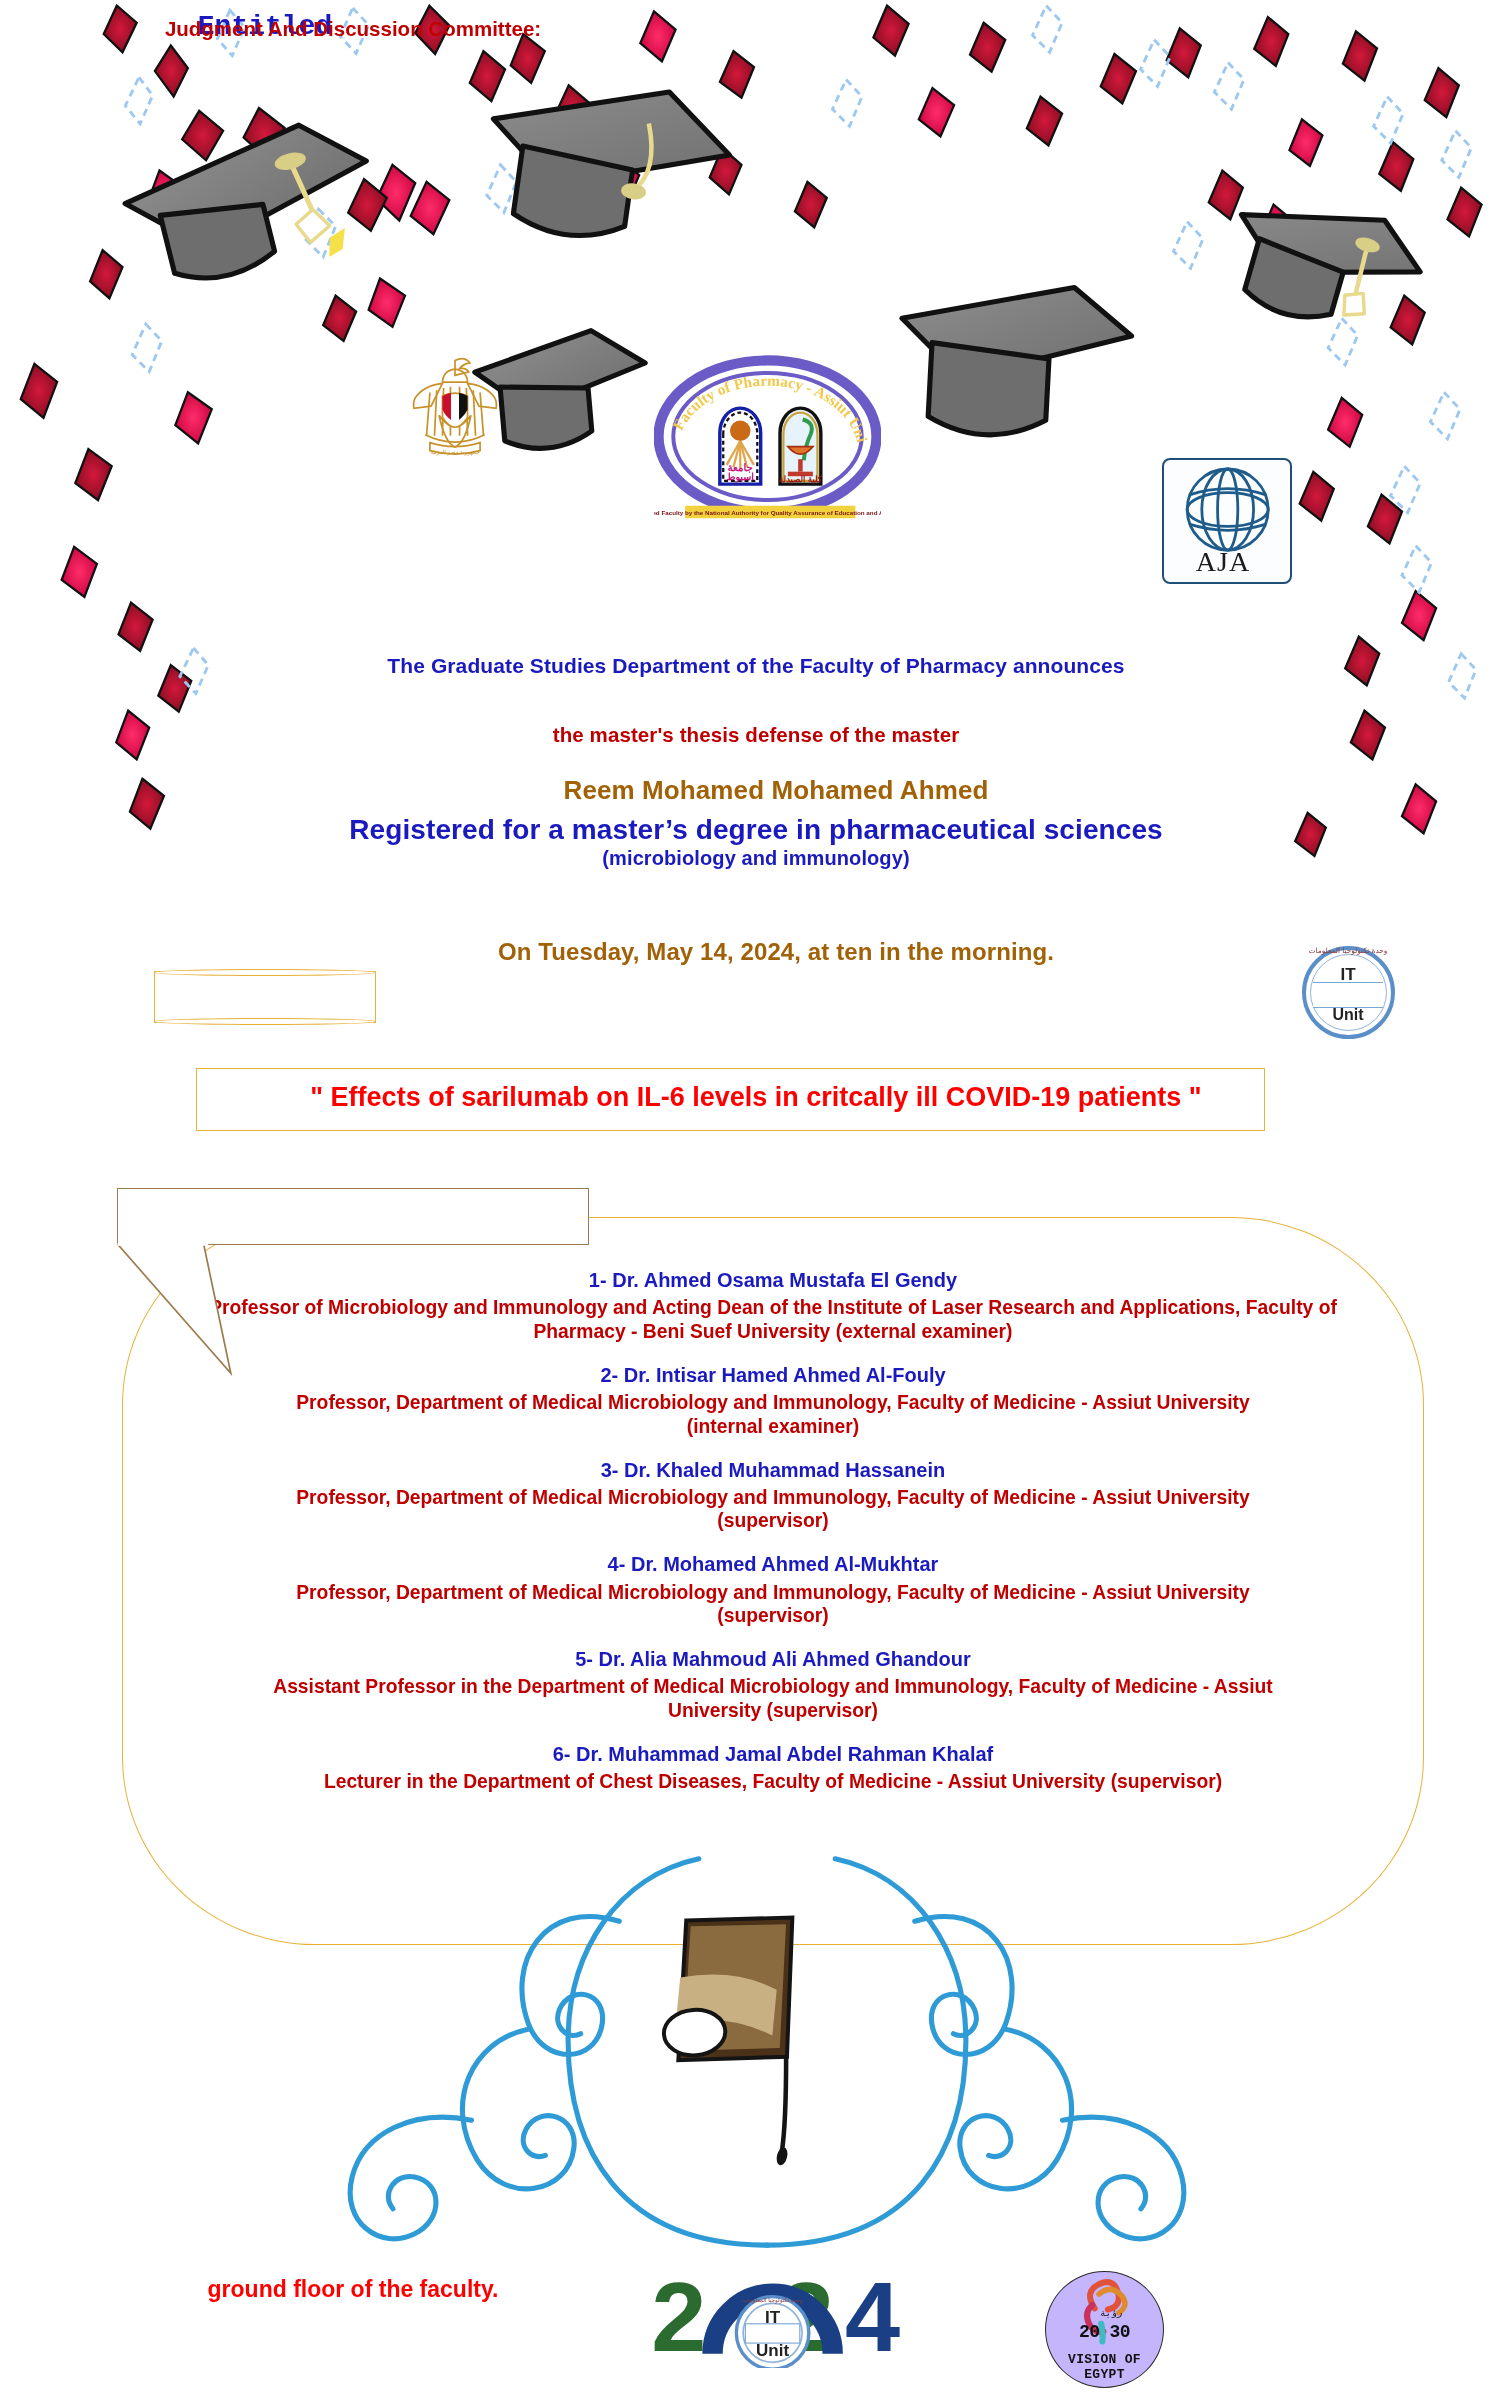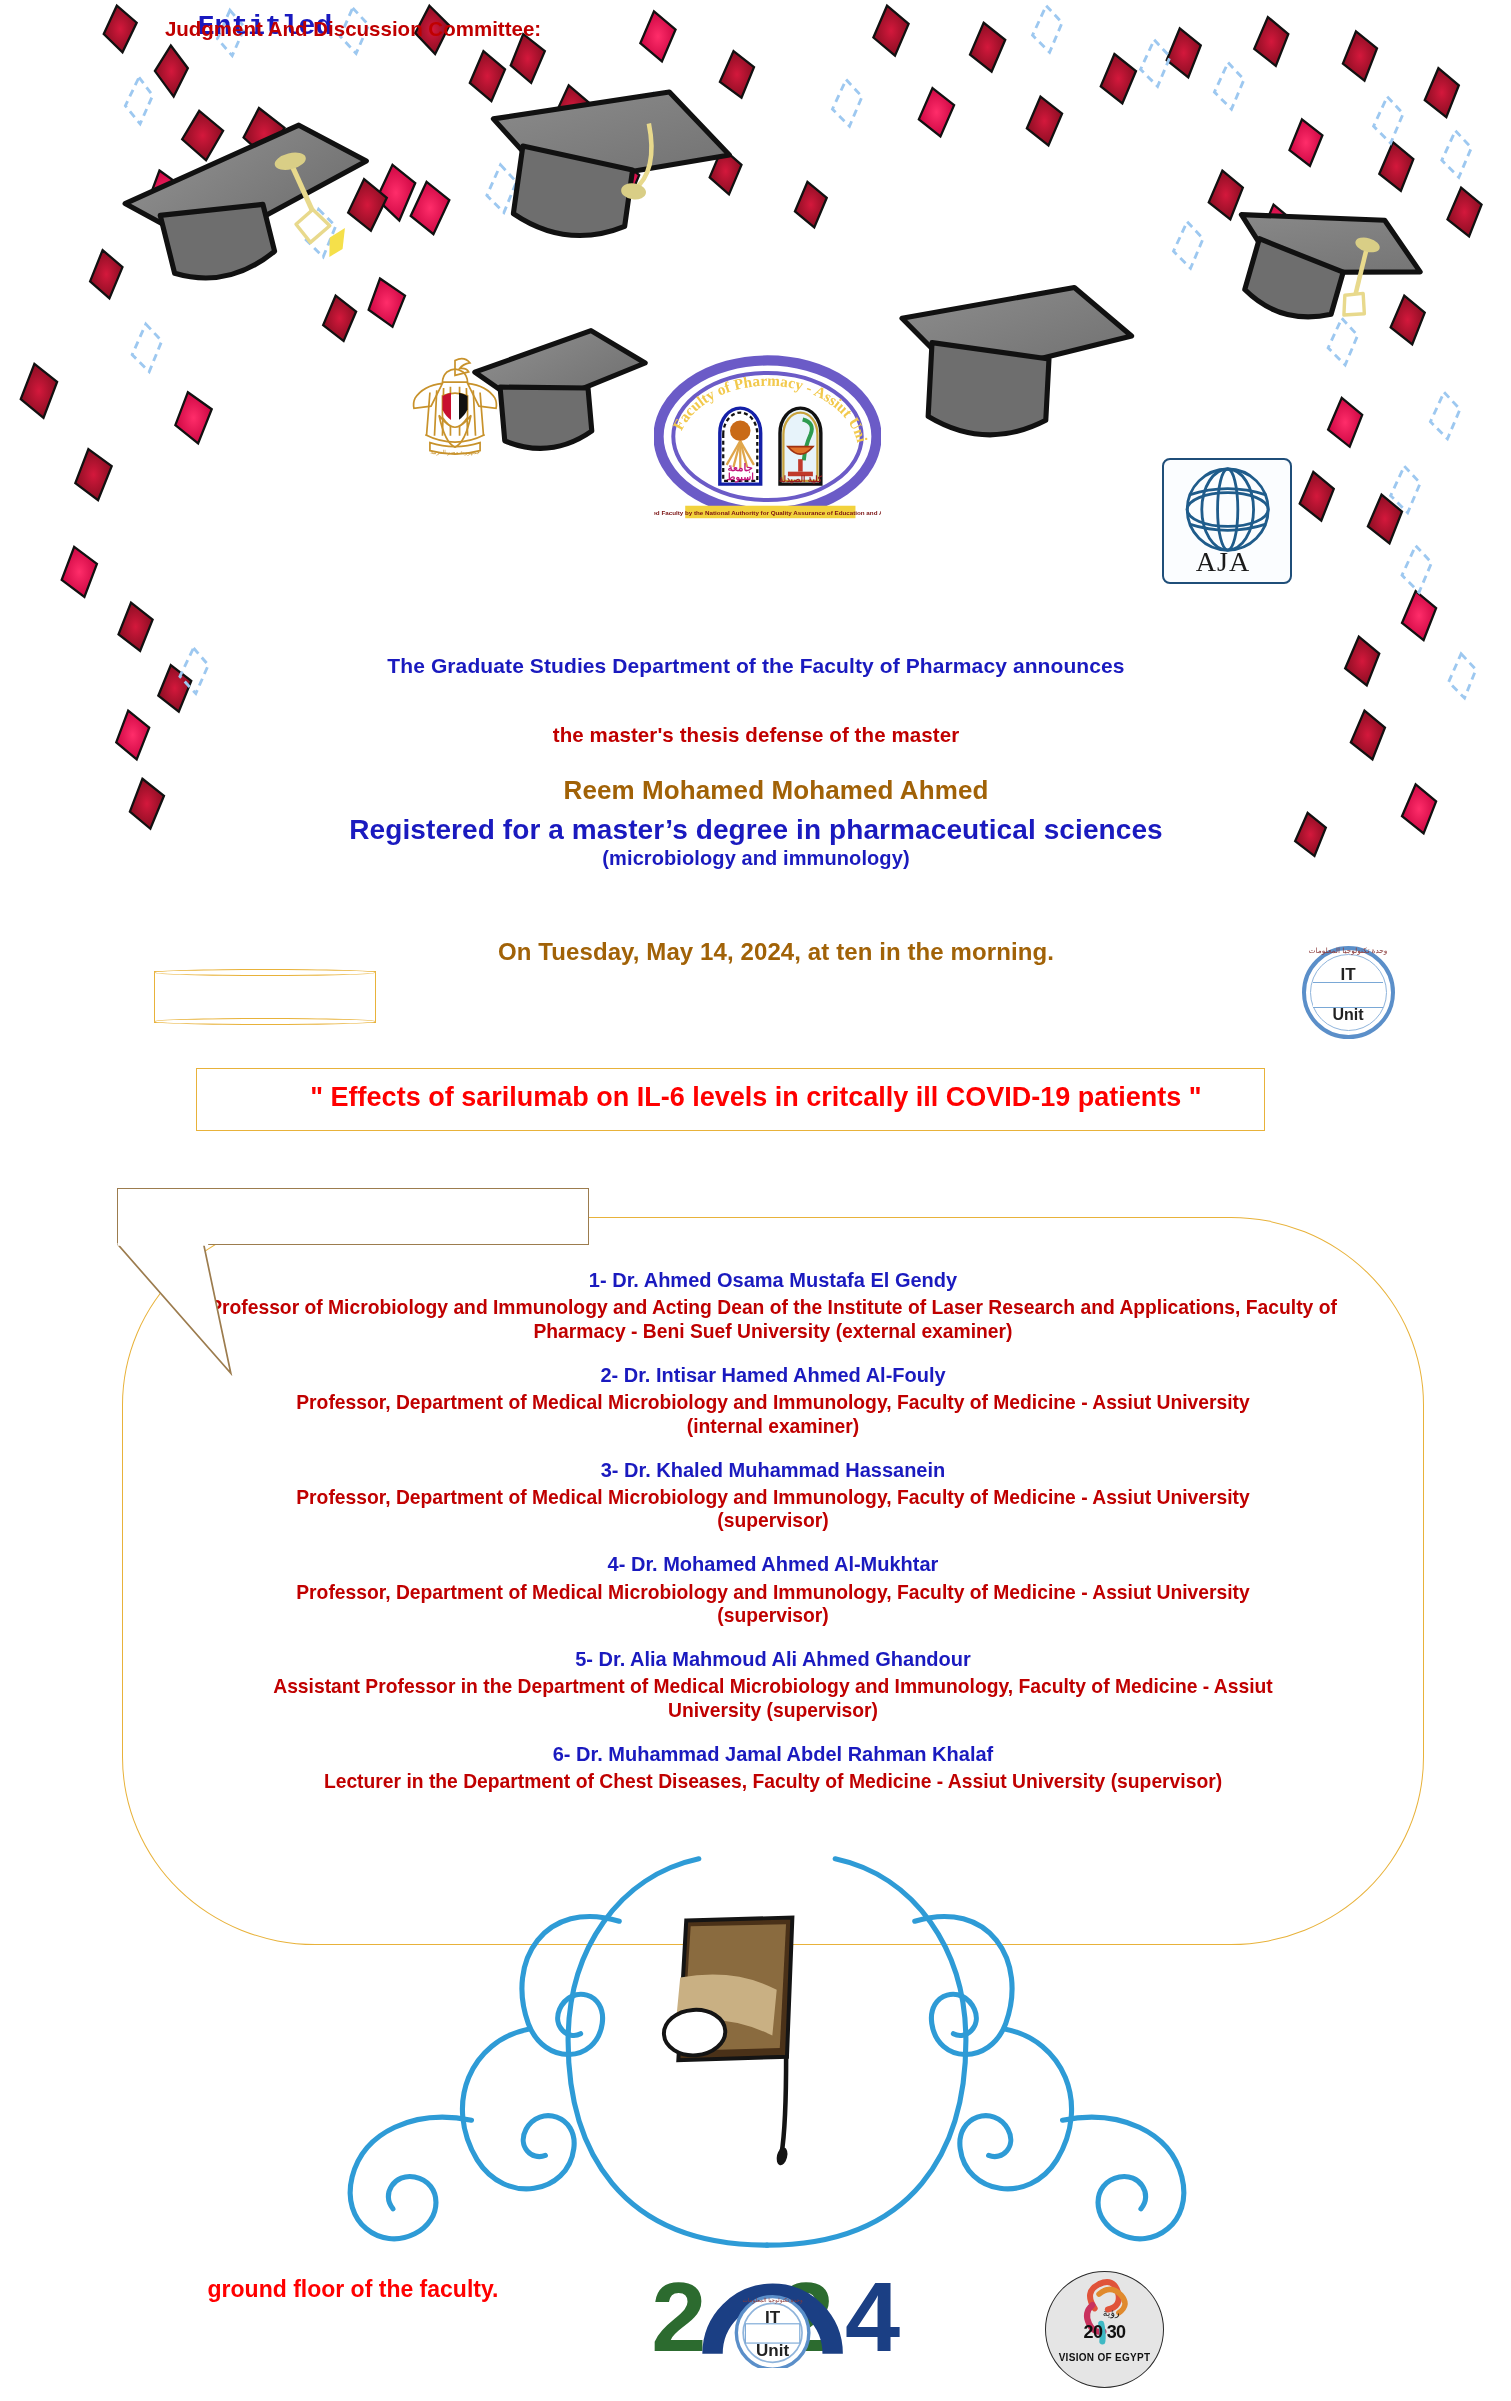--- a/index.html
+++ b/index.html
@@ -137,29 +137,29 @@
   .it-unit .arabic-top{
     position:absolute;left:0;right:0;top:4.5px;text-align:center;
     font-size:7.4px;color:#8b3a3a;
   }
 
   
   .y2024{position:absolute;left:645px;top:2266px;width:262px;height:102px;}
 
   .v2030{
     position:absolute;left:1045px;top:2271px;width:119px;height:117px;
-    border:1.7px solid #2a2a2a;border-radius:50%;background:#e5e5e5;box-sizing:border-box;
+    border:1.7px solid #2a2a2a;border-radius:50%;background:#c4b5fd;box-sizing:border-box;font-family:Liberation Mono, monospace;
   }
   .v2030 .num{
     position:absolute;left:0;right:0;top:50px;text-align:center;
     font-size:18px;font-weight:bold;color:#111;letter-spacing:-0.6px;
   }
   .v2030 .sub{
     position:absolute;left:0;right:0;top:80px;text-align:center;
-    font-size:10px;font-weight:bold;color:#111;letter-spacing:0.3px;
+    font-size:13px;font-weight:bold;color:#111;letter-spacing:0.3px;
   }
 
   
   .fac-logo{position:absolute;left:654px;top:351px;width:227px;height:171px;}
 </style>
 </head>
 <body>
 
 <svg class="layer" viewBox="0 0 2659 4224" xmlns="http://www.w3.org/2000/svg" style="z-index:0;">
   <defs>

